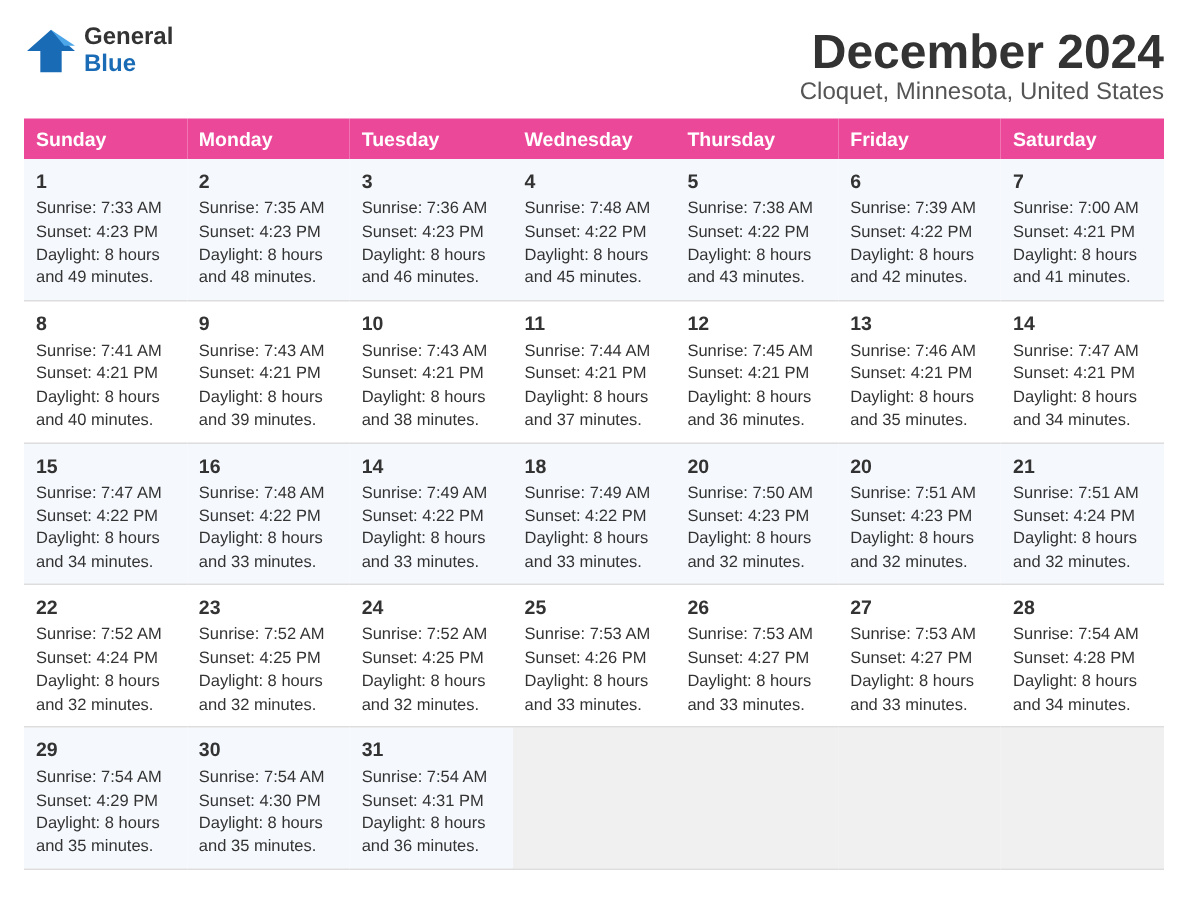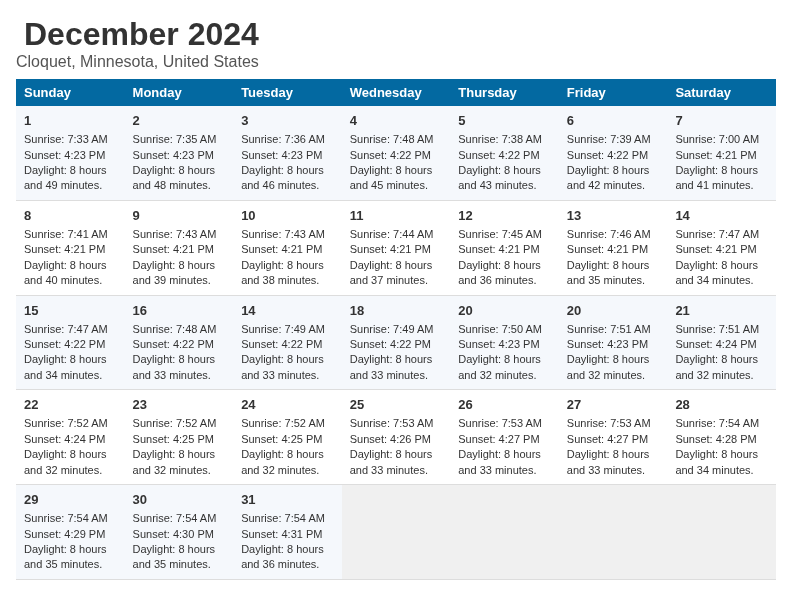--- a/index.html
+++ b/index.html
@@ -37,21 +37,21 @@
     .subtitle {
       font-size: 16px;
       color: #555;
     }
     table {
       width: 100%;
       border-collapse: collapse;
       table-layout: fixed;
     }
     thead tr th {
-      background-color: #0369a1;
+      background-color: #ec4899;
       color: #fff;
       text-align: left;
       padding: 6px 8px;
       font-size: 13px;
       font-weight: bold;
     }
     tbody tr {
       border-bottom: 1px solid #ddd;
     }
     tbody tr:nth-child(odd) {
@@ -74,20 +74,30 @@
       margin-bottom: 2px;
     }
     .empty-cell {
       background-color: #f0f0f0 !important;
     }
   </style>
 </head>
 <body>
 
 <div class="header-area">
+  <div class="logo">
+    <svg class="logo-bird" viewBox="0 0 40 36" xmlns="http://www.w3.org/2000/svg">
+      <polygon points="20,2 38,18 28,18 28,34 12,34 12,18 2,18" fill="#1a6bb5"></polygon>
+      <polygon points="20,2 38,14 30,14" fill="#4da6e8"></polygon>
+    </svg>
+    <div>
+      <div style="font-size:16px;font-weight:bold;color:#333;">General</div>
+      <div style="font-size:16px;font-weight:bold;color:#1a6bb5;">Blue</div>
+    </div>
+  </div>
   <div class="title-area">
     <div class="main-title">December 2024</div>
     <div class="subtitle">Cloquet, Minnesota, United States</div>
   </div>
 </div>
 
 <table>
   <thead>
     <tr>
       <th>Sunday</th>

